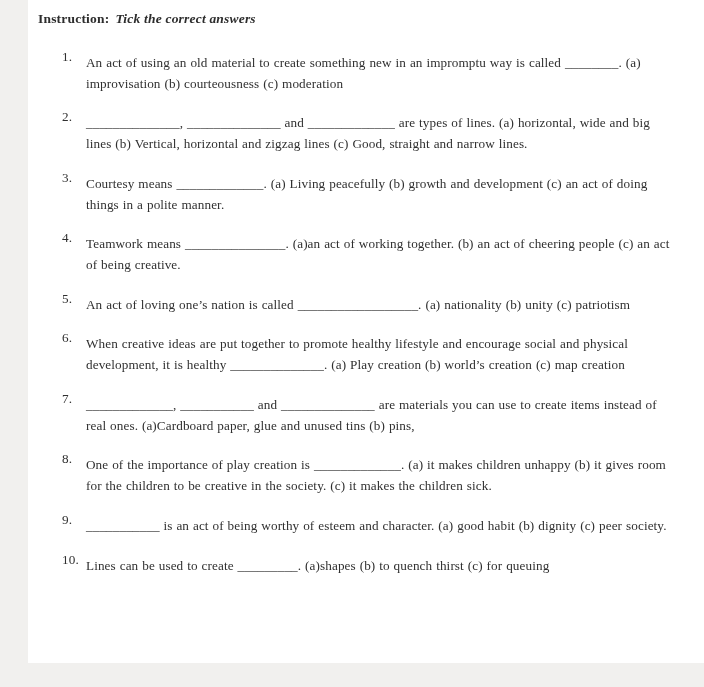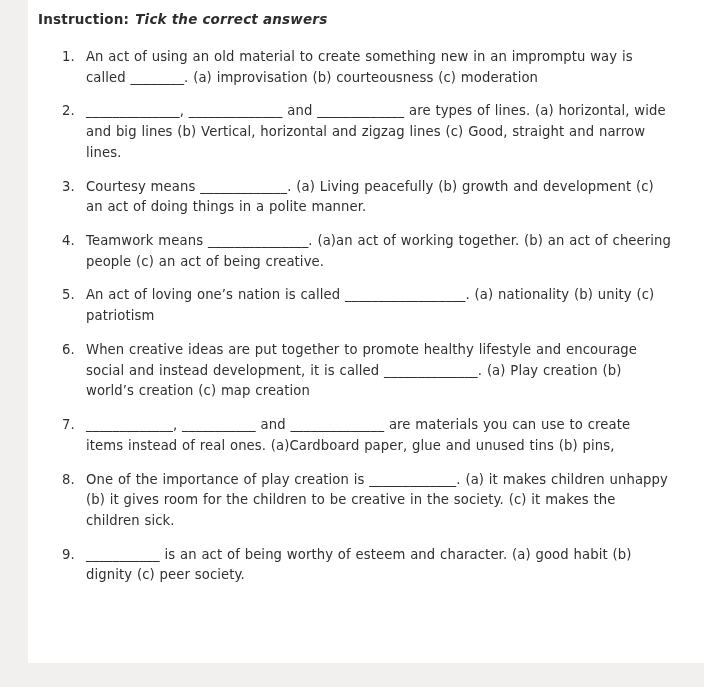--- a/index.html
+++ b/index.html
@@ -1,15 +1,15 @@
 <!DOCTYPE html>
 <html><head>
 <meta charset="utf-8">
 <style>
-  * { box-sizing: border-box; margin: 0; padding: 0; }
+  * { box-sizing: border-box; margin: 0; padding: 0; font-family: Liberation Serif, serif; }
 
   html, body {
     width: 704px;
     height: 687px;
     background: #ffffff;
     font-family: "DejaVu Sans", sans-serif;
     color: #2d2d2d;
     overflow: hidden;
   }
 
@@ -71,20 +71,21 @@
 
   .qnum {
     flex: 0 0 24px;
     width: 24px;
   }
 
   .qtext {
     flex: 1 1 auto;
     max-width: 586px;
     word-spacing: 0.5px;
+    margin-top: 6px;
   }
 </style>
 </head>
 <body>
 
 <div class="canvas">
   <div class="edge-left"></div>
   <div class="edge-bottom"></div>
 
   <div class="page">
@@ -108,29 +109,33 @@
         <div class="question">
           <span class="qnum">4.</span>
           <span class="qtext">Teamwork means _______________. (a)an act of working together. (b) an act of cheering people (c) an act of being creative.</span>
         </div>
         <div class="question">
           <span class="qnum">5.</span>
           <span class="qtext">An act of loving one’s nation is called __________________. (a) nationality (b) unity (c) patriotism</span>
         </div>
         <div class="question">
           <span class="qnum">6.</span>
-          <span class="qtext">When creative ideas are put together to promote healthy lifestyle and encourage social and instead development, it is called ______________. (a) Play creation (b) world’s creation (c) map creation</span>
+          <span class="qtext">When creative ideas are put together to promote healthy lifestyle and encourage social and physical development, it is healthy ______________. (a) Play creation (b) world’s creation (c) map creation</span>
         </div>
         <div class="question">
           <span class="qnum">7.</span>
           <span class="qtext">_____________, ___________ and ______________ are materials you can use to create items instead of real ones. (a)Cardboard paper, glue and unused tins (b) pins,</span>
         </div>
         <div class="question">
           <span class="qnum">8.</span>
           <span class="qtext">One of the importance of play creation is _____________. (a) it makes children unhappy (b) it gives room for the children to be creative in the society. (c) it makes the children sick.</span>
         </div>
         <div class="question">
           <span class="qnum">9.</span>
           <span class="qtext"> ___________ is an act of being worthy of esteem and character. (a) good habit (b) dignity (c) peer society.</span>
         </div>
+        <div class="question">
+          <span class="qnum">10.</span>
+          <span class="qtext">Lines can be used to create _________. (a)shapes (b) to quench thirst (c) for queuing</span>
+        </div>
       </div>
   </div>
 </div>
 
 </body></html>

